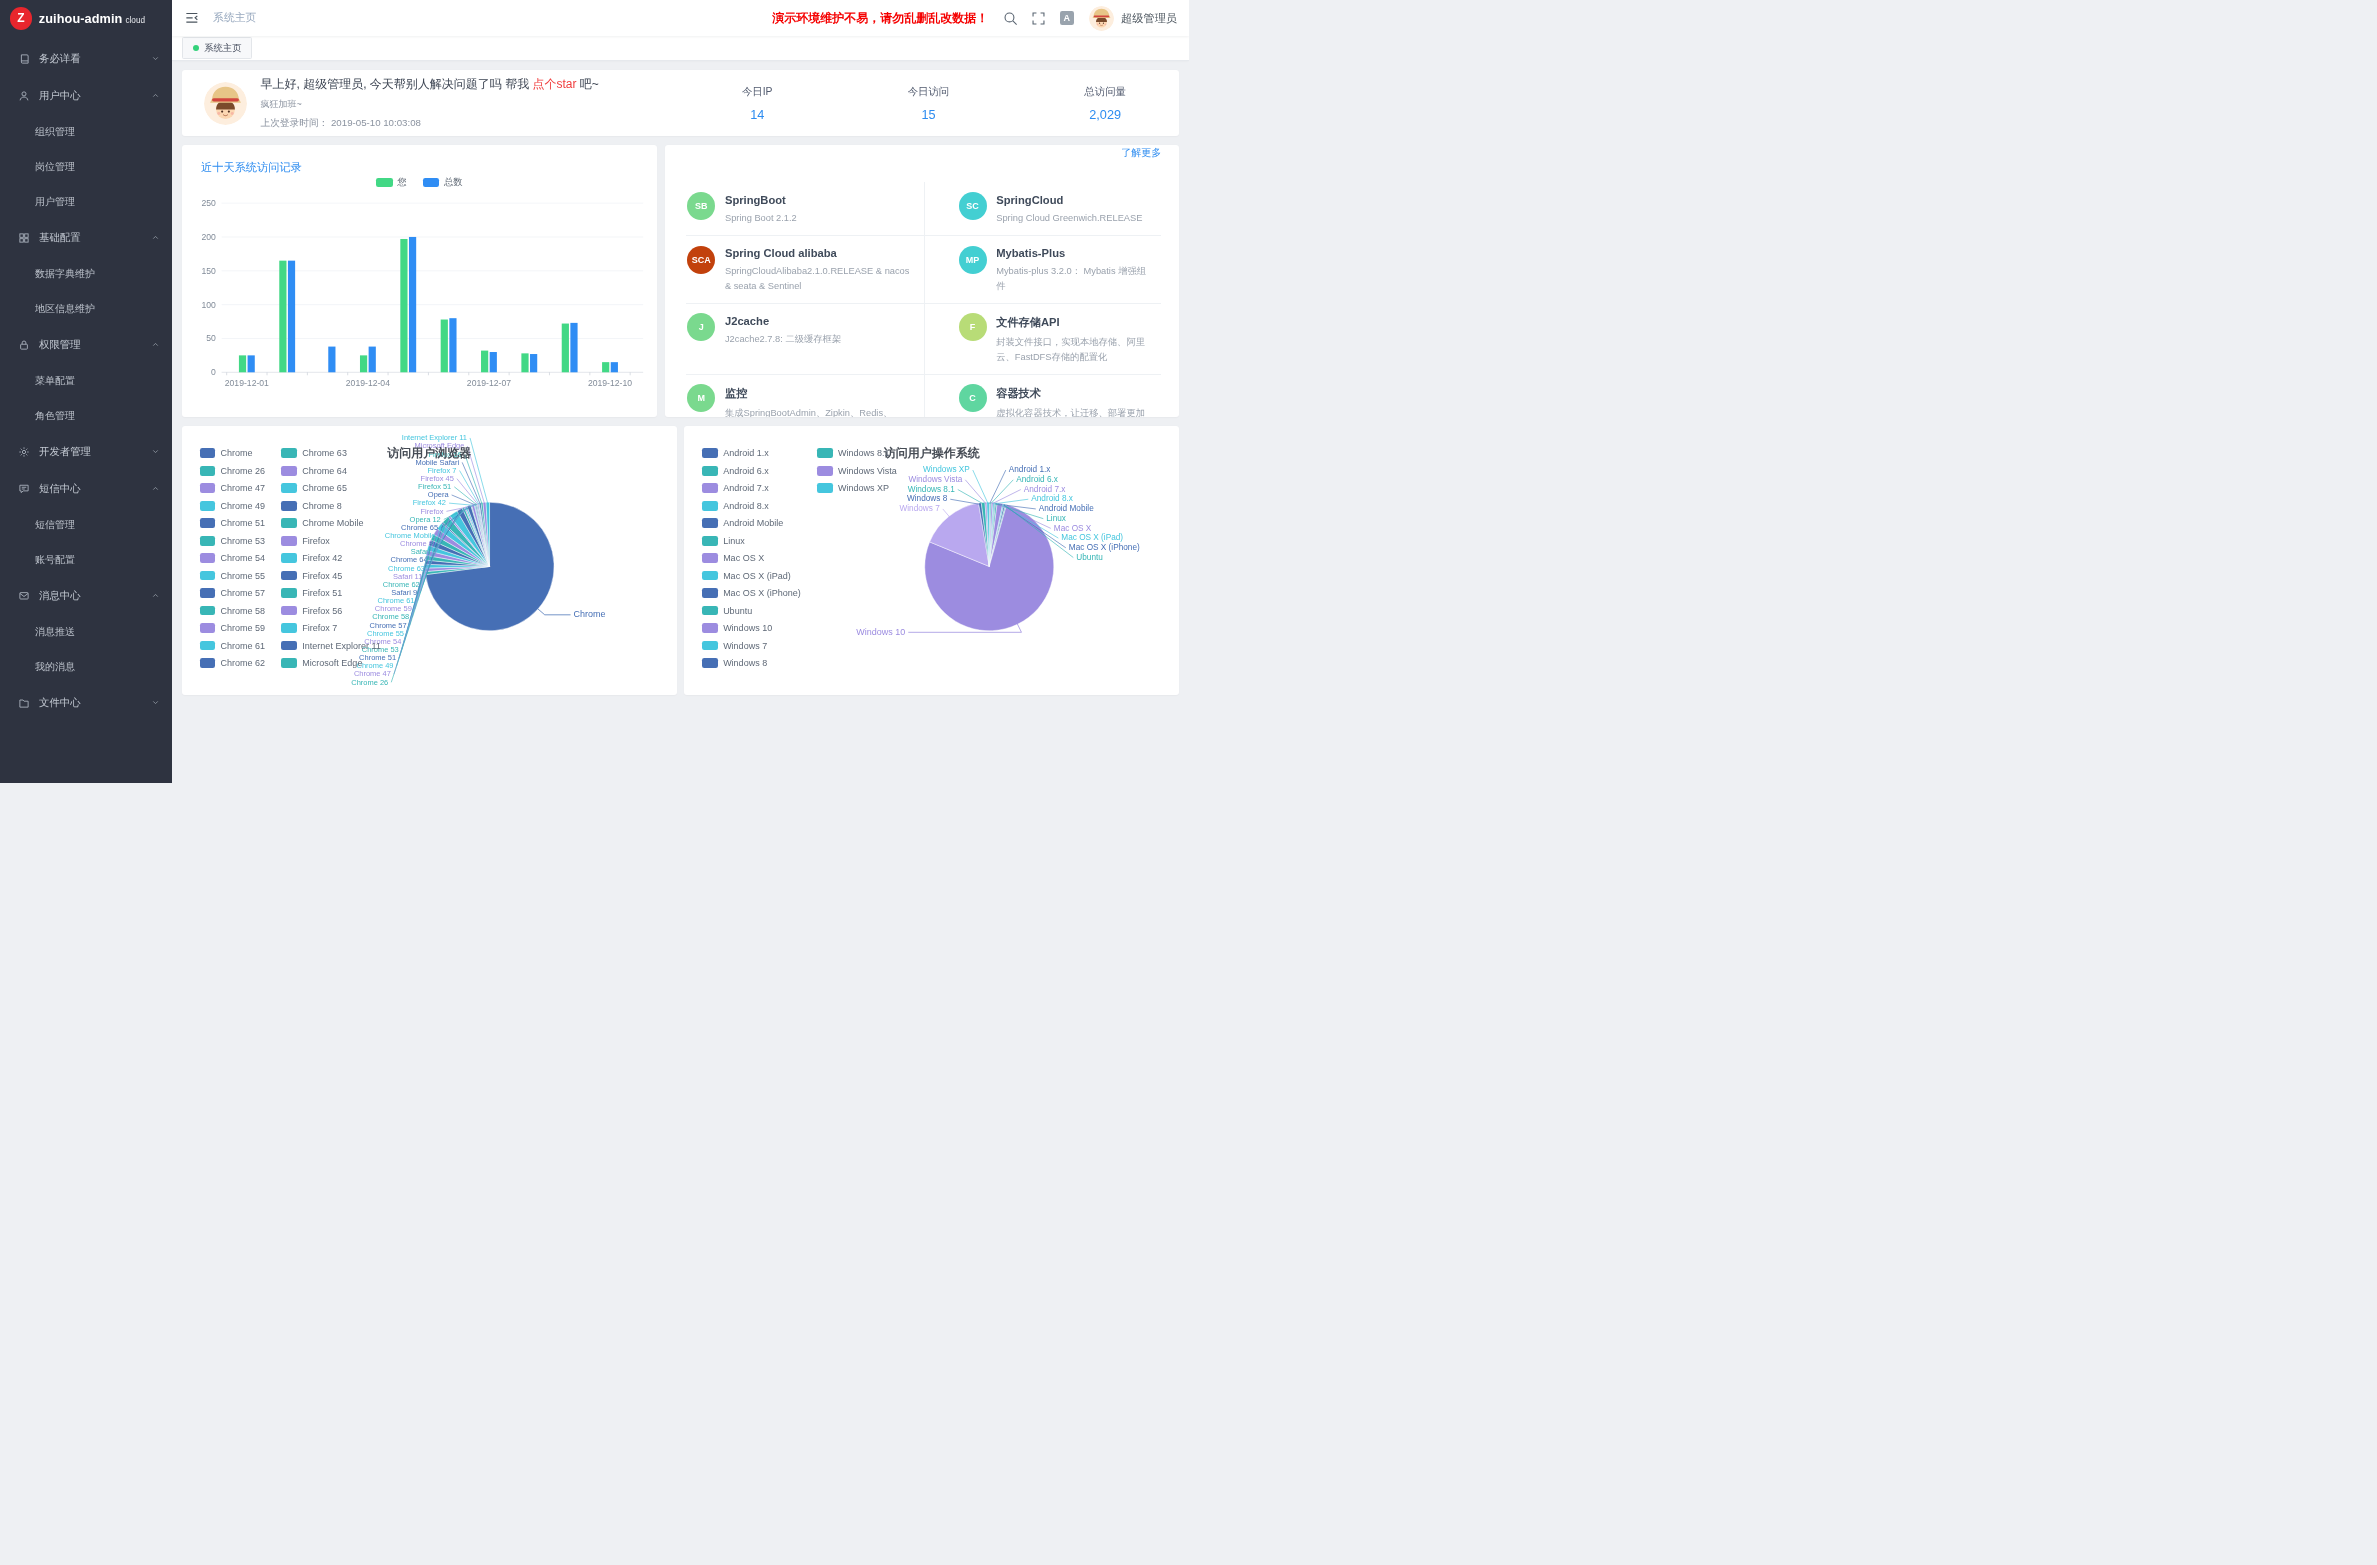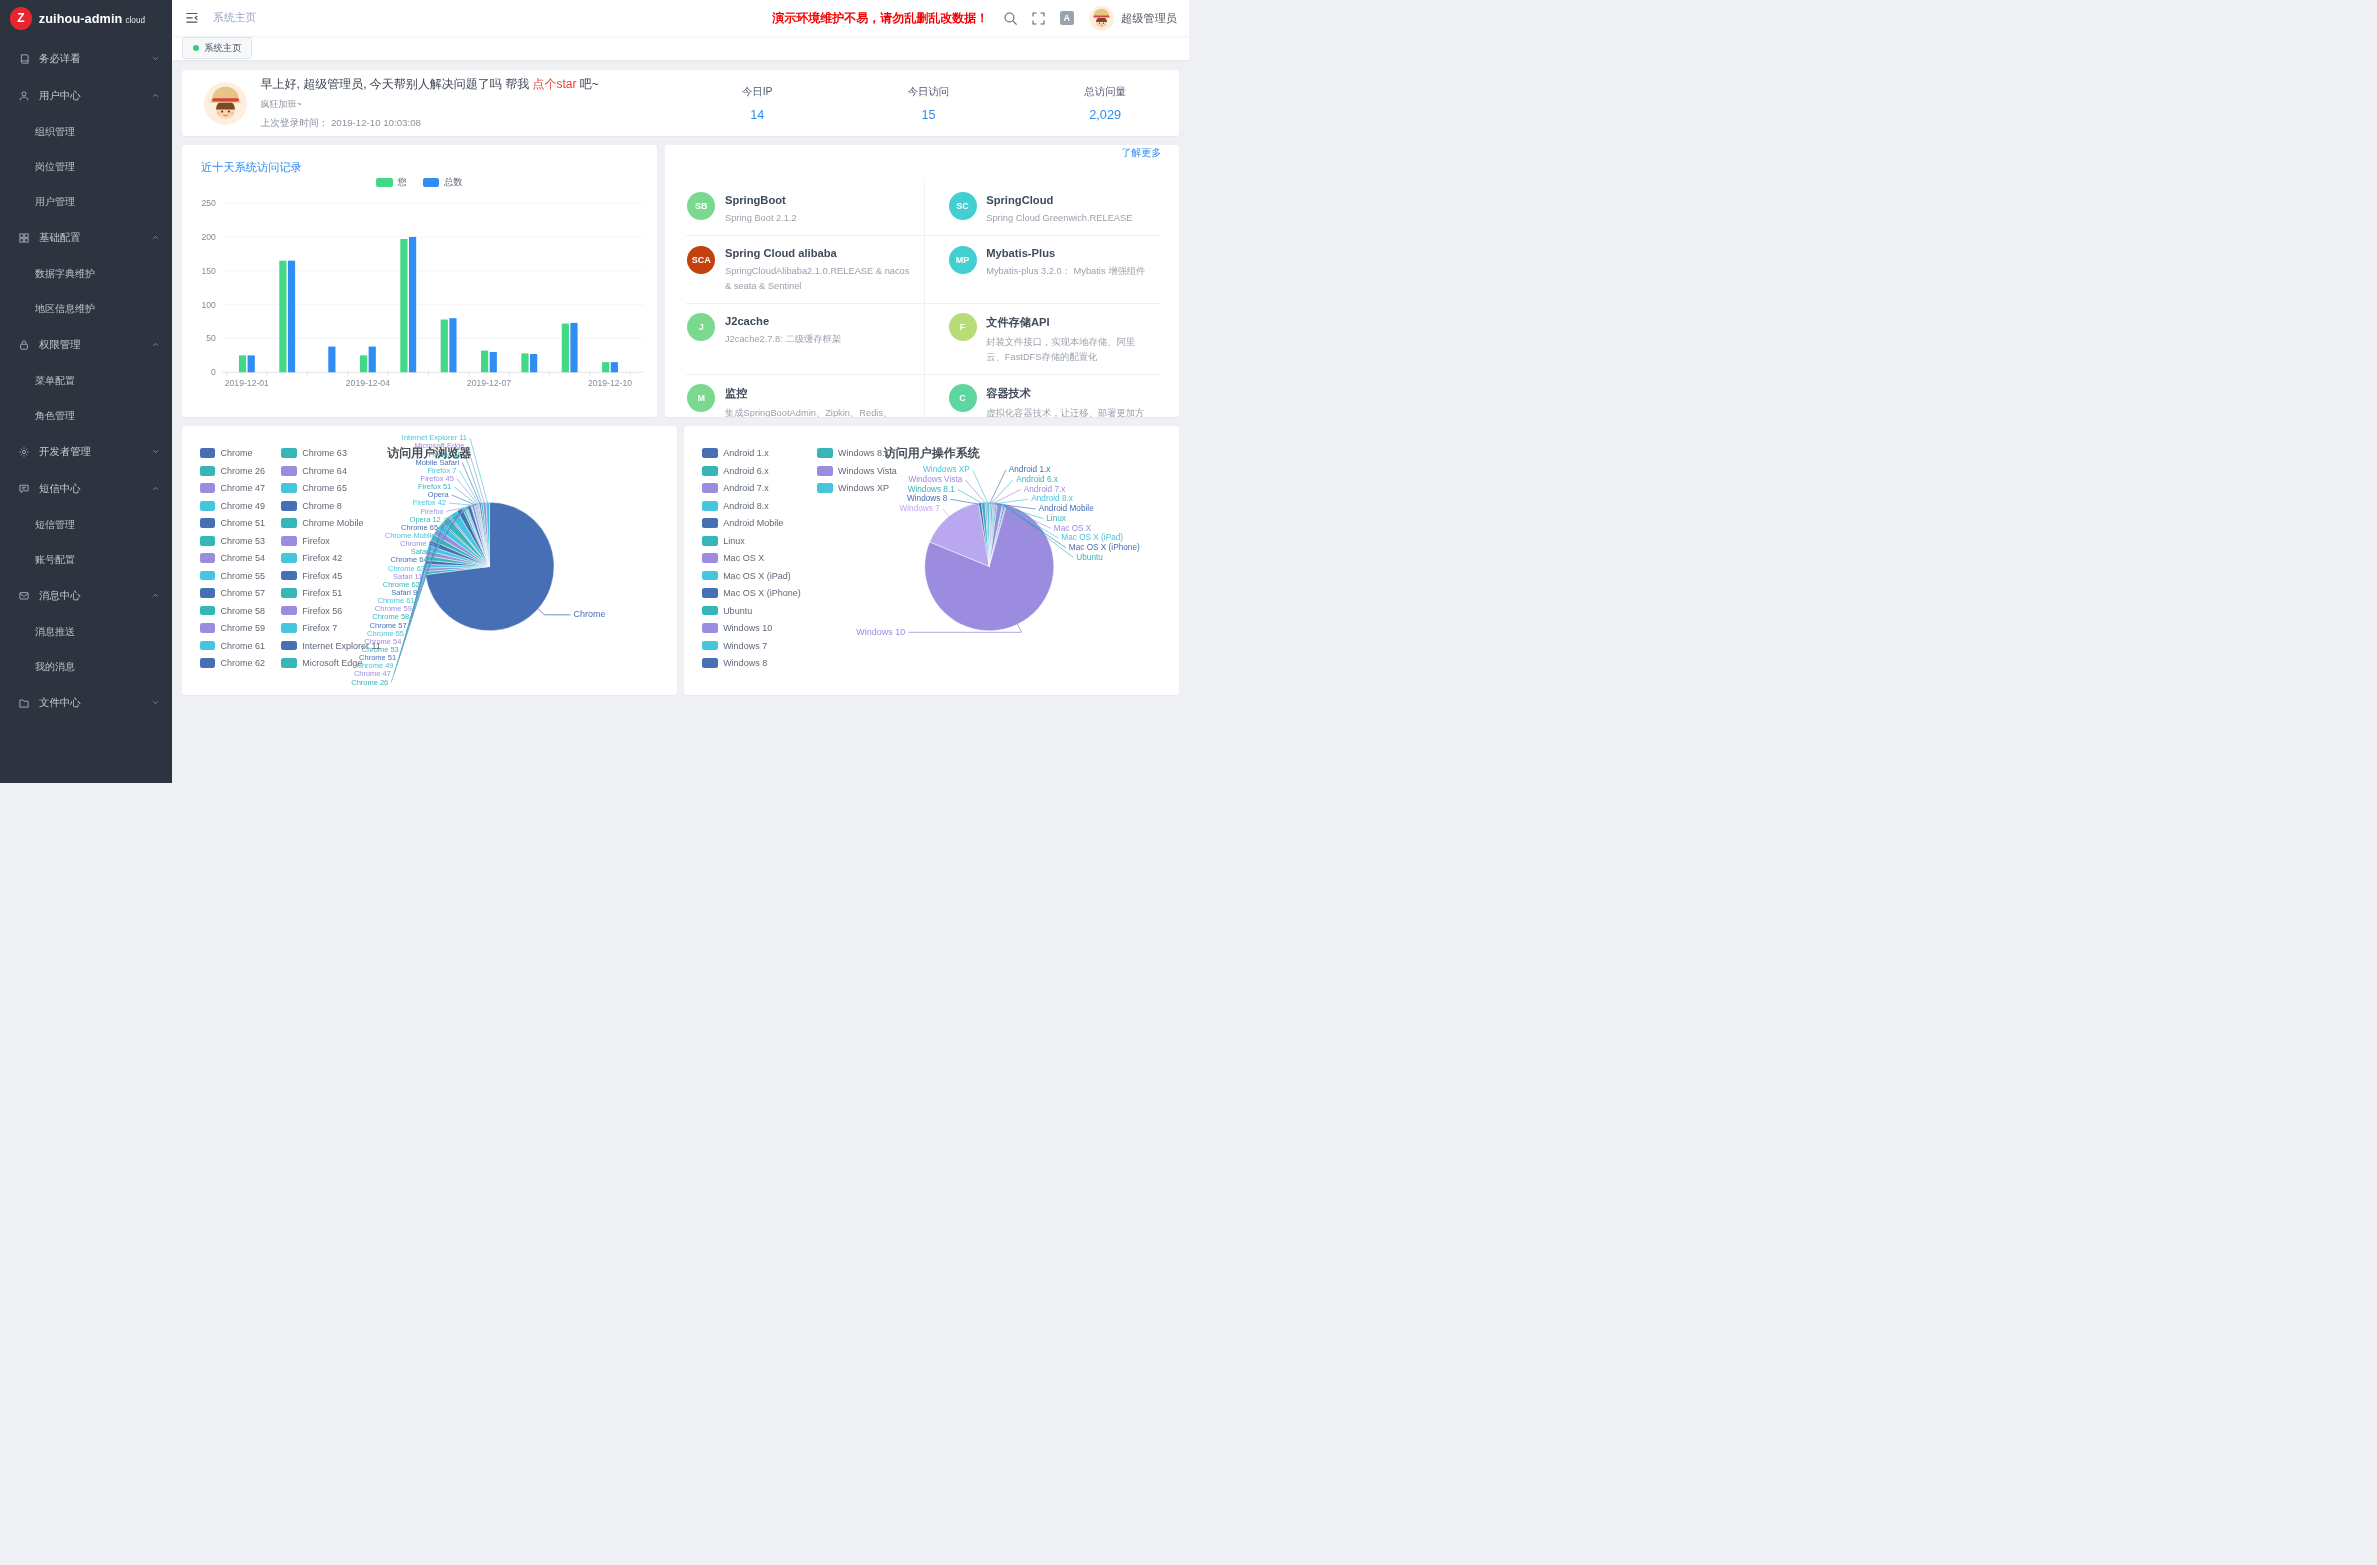--- a/index.html
+++ b/index.html
@@ -60,21 +60,21 @@
 
   .bar-title{position:absolute;top:15px;left:19.4px;font-size:11.2px;color:#2d8cf0;z-index:2}
   .bar-legend{position:absolute;top:31px;left:0;right:0;display:flex;justify-content:center;gap:16.4px;z-index:2}
   .bl-item{display:flex;align-items:center;gap:4.5px;font-size:9.3px;color:#5a6470;cursor:pointer}
   .bl-marker{width:16.4px;height:9.7px;border-radius:2.2px}
 
   .features{padding:10.4px 18px 0 21px;height:272px;position:relative}
   .more-link{position:absolute;top:1px;right:18px;font-size:10px;color:#2d8cf0;cursor:pointer}
   .fgrid{display:grid;grid-template-columns:1fr 1fr;margin-top:27px}
   .feature{display:flex;gap:9.7px;padding:9.7px 9px 9.7px 1.5px}
-  .feature.vl{border-left:0.7px solid #eef1f4;padding-left:24px}
+  .feature.vl{border-left:0.7px solid #eef1f4;padding-left:34px}
   .feature.hr{border-bottom:0.7px solid #eef1f4}
   .badge{width:28px;height:28px;border-radius:50%;color:#fff;font-weight:bold;font-size:9px;display:flex;align-items:center;justify-content:center;flex:none}
   .f-title{font-size:11.2px;font-weight:bold;color:#3f4a5a;margin:1.5px 0 5.2px}
   .f-desc{font-size:9.3px;color:#9aa2ad;line-height:1.55;max-width:188px}
 
   .pie-title{position:absolute;top:19.4px;left:0;right:0;text-align:center;font-size:12px;font-weight:bold;color:#464c55;z-index:2;pointer-events:none}
   .pie-legend{position:absolute;top:22.4px;left:18px;display:flex;gap:16.4px;z-index:3}
   .legend-col{display:flex;flex-direction:column}
   .legend-item{display:flex;align-items:center;gap:5.2px;height:9.7px;margin-bottom:7.8px;cursor:pointer}
   .legend-marker{width:15.7px;height:9.7px;border-radius:2.2px;flex:none}
@@ -259,21 +259,21 @@
 <circle cx="42" cy="47" r="2.2" fill="#f5a9a0" opacity="0.7"></circle>
 </svg>
         </span>
       <div class="welcome-texts">
         <div class="w-line1">
           <span>早上好, 超级管理员, 今天帮别人解决问题了吗 帮我 </span><span class="w-star">点个star</span><span> 吧~</span>
         </div>
         <div class="w-line2">疯狂加班~</div>
         <div class="w-line3">
           <span>上次登录时间：</span>
-          <span>2019-12-10 10:03:08</span>
+          <span>2019-05-10 10:03:08</span>
         </div>
       </div>
       <div class="stats">
         <div class="stat">
           <div class="stat-label">今日IP</div>
           <div class="stat-value">14</div>
         </div>
         <div class="stat">
           <div class="stat-label">今日访问</div>
           <div class="stat-value">15</div>

